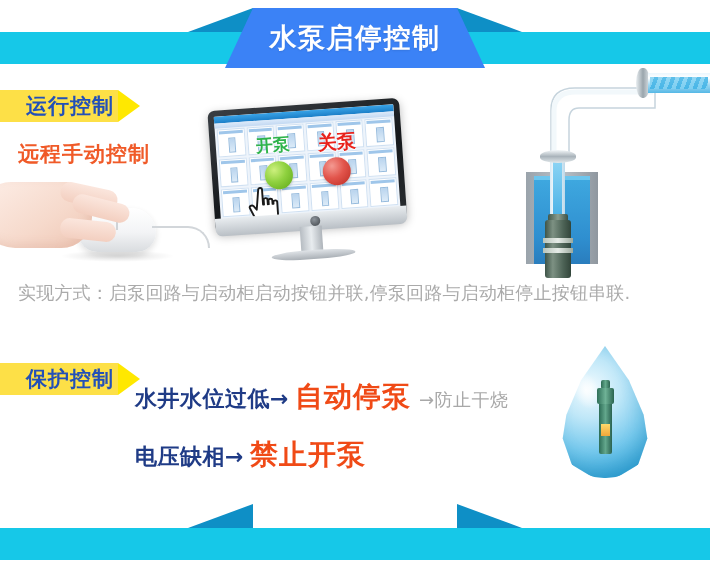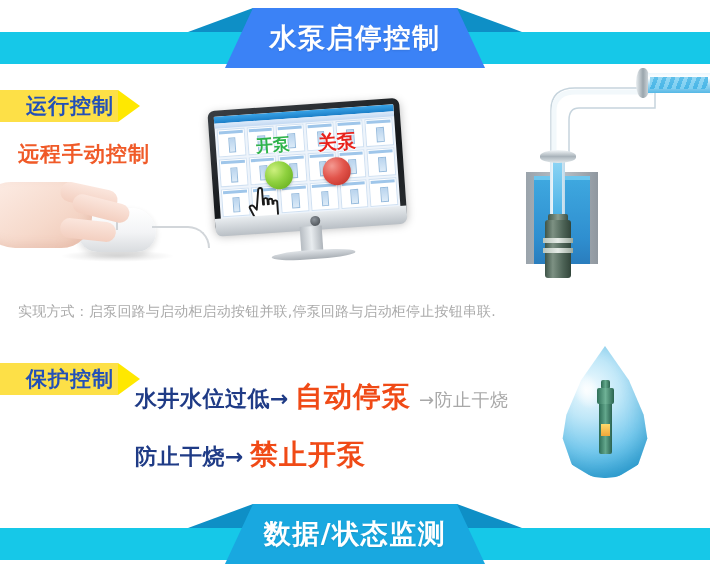--- a/index.html
+++ b/index.html
@@ -101,23 +101,23 @@
 
   
   #remote-text {
     position:absolute; left:18px; top:140px;
     color:#f05a28;
     font-size:21px; font-weight:bold;
     letter-spacing:1px; white-space:nowrap;
   }
 
   #impl-note {
-    position:absolute; left:18px; top:303px;
+    position:absolute; left:18px; top:281px;
     color:#aaaaaa;
-    font-size:14px;
+    font-size:18px;
     letter-spacing:.2px;
     white-space:nowrap;
   }
 
   
   .rule { position:absolute; display:flex; align-items:baseline; white-space:nowrap; }
   #rule-0 { left:135px; top:378px; }
   #rule-1 { left:135px; top:436px; }
   .rule .cond {
     color:#1f3b86; font-size:22px; font-weight:bold; letter-spacing:.5px;
@@ -462,35 +462,32 @@
   <span class="tag-text">保护控制</span>
 </div>
 
 <div class="rule" id="rule-0">
   <span class="cond">水井水位过低→</span>
   <span class="action">自动停泵</span>
   <span class="effect">→防止干烧</span>
 </div>
 
 <div class="rule" id="rule-1">
-  <span class="cond">防止干烧→</span>
+  <span class="cond">电压缺相→</span>
   <span class="action">禁止开泵</span>
 </div>
 
 <div id="droplet-figure">
   <div id="droplet-shape"></div>
   <div id="droplet-highlight"></div>
   <div id="droplet-pump">
     <div id="dp-head"></div>
     <div id="dp-shoulder"></div>
     <div id="dp-body"></div>
     <div id="dp-label"></div>
   </div>
 </div>
 
 <div class="ribbon" id="bottom-ribbon">
   <div class="cyanbar"></div>
   <div class="wing wing-left"></div>
   <div class="wing wing-right"></div>
-  <div class="center">
-    <span class="label">数据/状态监测</span>
-  </div>
 </div>
 
 </body></html>

